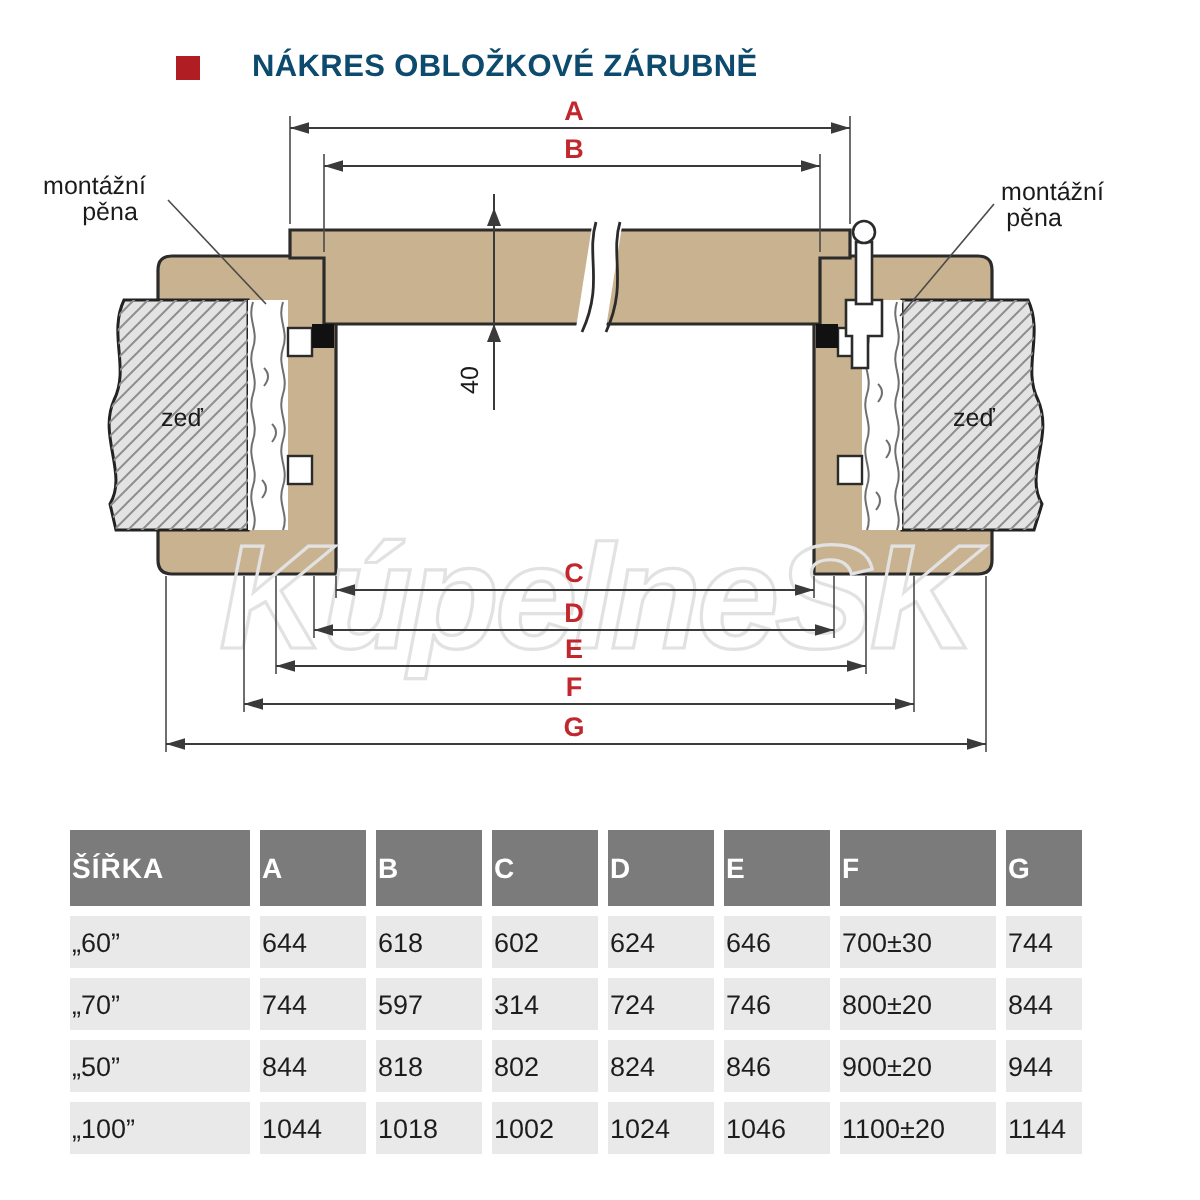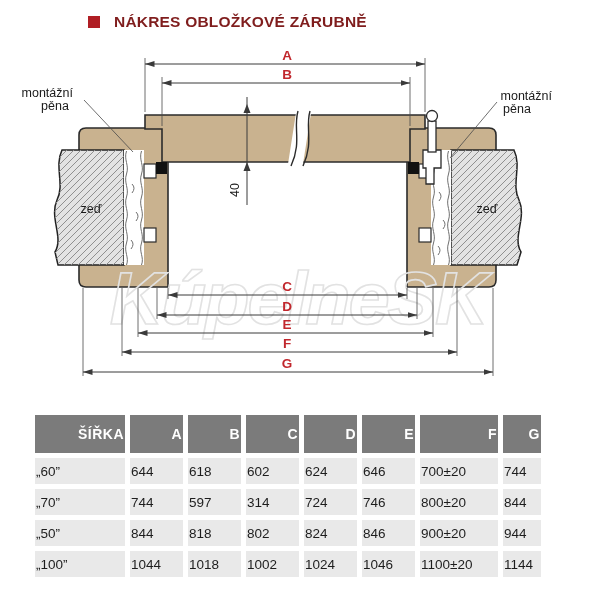--- a/index.html
+++ b/index.html
@@ -3,39 +3,39 @@
 <meta charset="utf-8">
 <style>
   html,body{margin:0;padding:0;}
   body{
     position:relative;width:600px;height:600px;background:#ffffff;
     font-family:"Liberation Sans","DejaVu Sans",sans-serif;overflow:hidden;
   }
   .title-row{position:absolute;top:9px;left:88px;display:flex;align-items:center;gap:10px;}
   .title-sq{width:12px;height:12px;background:#b01e24;display:inline-block;}
   .title-row h1{
-    margin:4px;font-size:15.5px;font-weight:bold;color:#7f1d1d;letter-spacing:.2px;
+    margin:16px;font-size:15.5px;font-weight:bold;color:#0c4a6e;letter-spacing:.2px;
   }
   #diagram{position:absolute;top:0;left:0;}
   .dim{stroke:#3a3a3a;stroke-width:1;fill:none;}
   .ext{stroke:#4a4a4a;stroke-width:.8;fill:none;}
   .dimlbl{fill:#c1272d;font-size:13.5px;font-weight:bold;text-anchor:middle;}
   .anno{fill:#1a1a1a;font-size:12.5px;}
   .wm{fill:none;stroke:#e2e2e2;stroke-width:1.6;font-size:74px;font-weight:bold;font-style:italic;letter-spacing:-2px;text-anchor:middle;}
   .tanshape{fill:#c9b28f;stroke:#2b2b2b;stroke-width:1.6;}
   .wall{fill:#e3e3e3;stroke:#222;stroke-width:1.5;}
   .foamrect{fill:#ffffff;stroke:none;}
   .foamline{fill:none;stroke:#6f6f6f;stroke-width:1;}
   .notch{fill:#ffffff;stroke:#2b2b2b;stroke-width:1.2;}
   .white{fill:#ffffff;stroke:#2b2b2b;stroke-width:1.3;}
   .seal{fill:#111;stroke:none;}
   
   .tblwrap{position:absolute;top:410px;left:30px;width:520px;}
   table{border-collapse:separate;border-spacing:5px;width:516px;table-layout:fixed;}
-  th{background:#7b7b7b;color:#fff;font-size:14px;font-weight:bold;height:36px;text-align:right;letter-spacing:.5px;}
+  th{background:#7b7b7b;color:#fff;font-size:14px;font-weight:bold;height:36px;text-align:left;letter-spacing:.5px;}
   td{background:#e9e9e9;color:#1d1d1d;font-size:13.5px;height:24px;text-align:left;}
 </style>
 </head>
 <body>
 
 <div class="title-row">
   <span class="title-sq"></span>
   <h1>NÁKRES OBLOŽKOVÉ ZÁRUBNĚ</h1>
 </div>
 
@@ -194,21 +194,21 @@
       </tr>
     </thead>
     <tbody>
       <tr>
         <td>„60”</td>
         <td>644</td>
         <td>618</td>
         <td>602</td>
         <td>624</td>
         <td>646</td>
-        <td>700±20</td>
+        <td>700±30</td>
         <td>744</td>
       </tr>
       <tr>
         <td>„70”</td>
         <td>744</td>
         <td>597</td>
         <td>314</td>
         <td>724</td>
         <td>746</td>
         <td>800±20</td>

